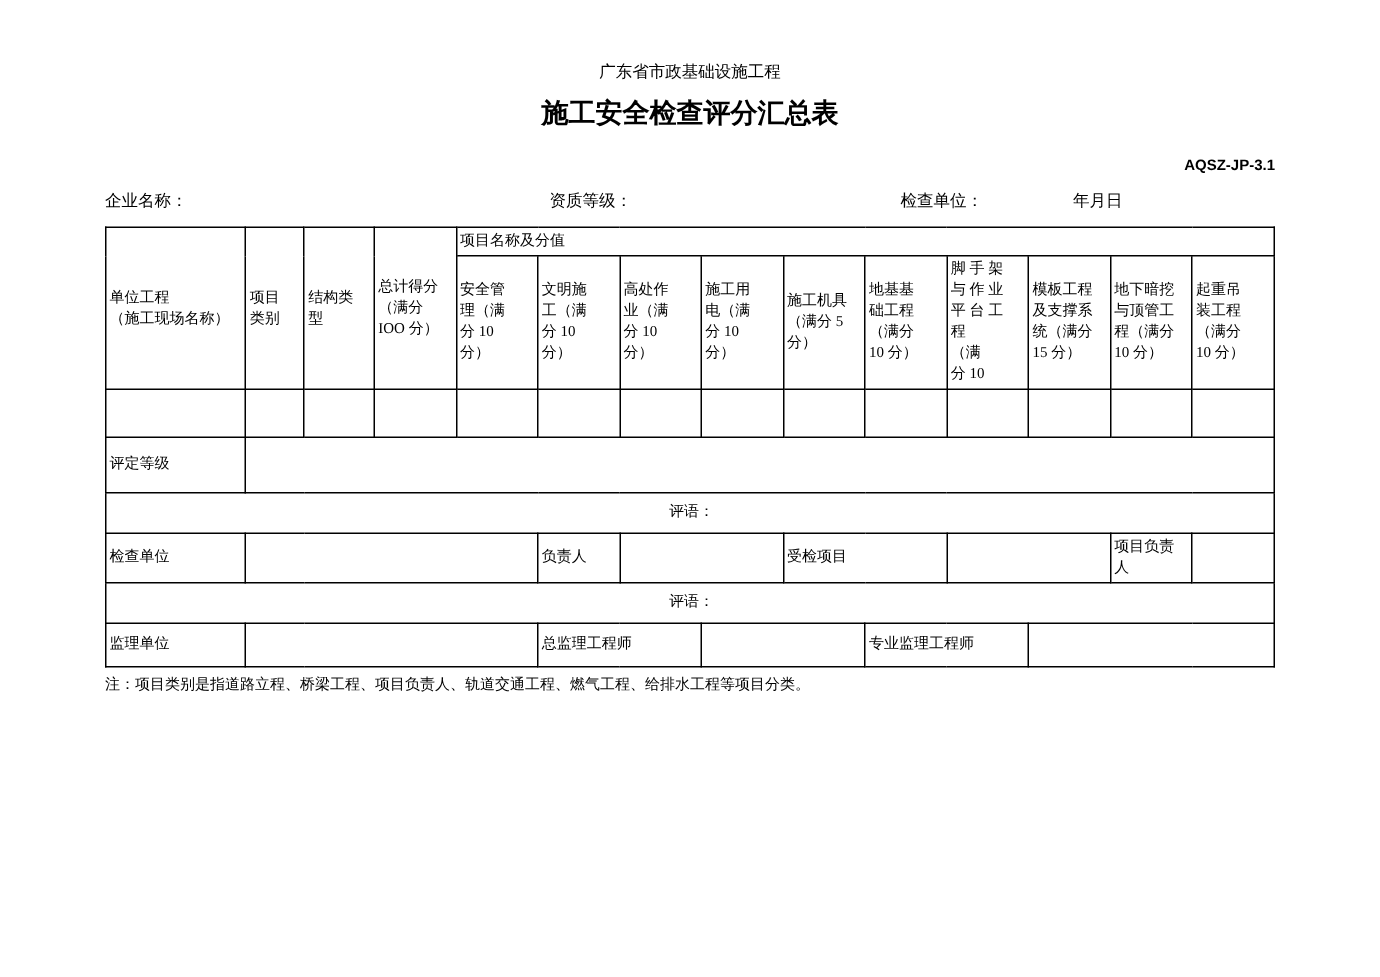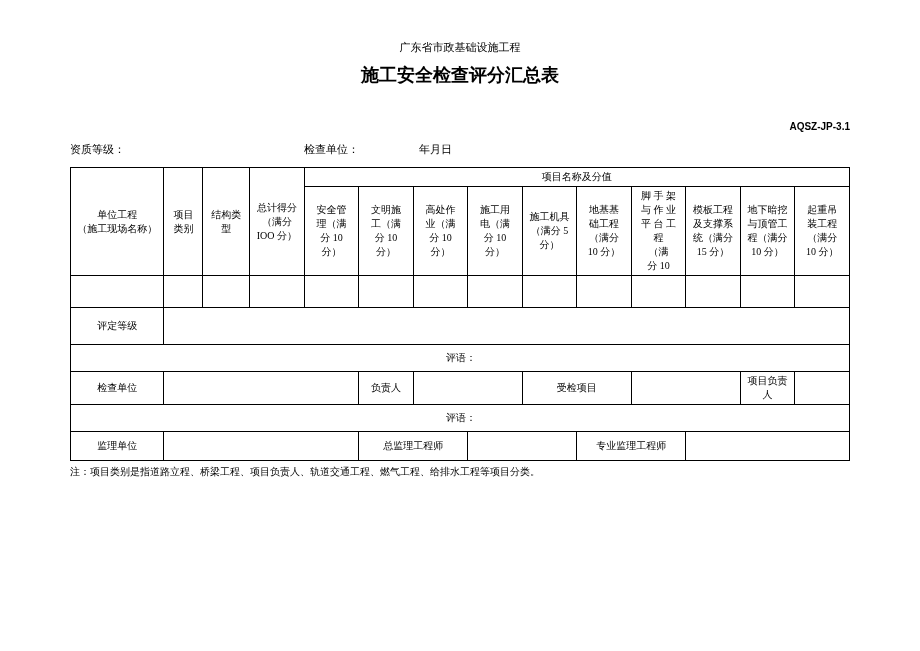--- a/index.html
+++ b/index.html
@@ -13,21 +13,21 @@
     .header-sub {
       text-align: center;
       font-size: 11px;
       margin-bottom: 8px;
       font-family: Liberation Serif, serif;
     }
     .header-title {
       text-align: center;
       font-size: 18px;
       font-weight: bold;
-      margin-bottom: 34px;
+      margin-bottom: 18px;
     }
     .doc-code {
       text-align: right;
       font-size: 10px;
       font-weight: bold;
       margin-bottom: 10px;
       font-family: Liberation Sans, sans-serif;
     }
     .info-row {
       display: flex;
@@ -40,21 +40,20 @@
     .info-item.company { flex: 0 0 38%; }
     .info-item.grade { flex: 0 0 30%; }
     .info-item.date { flex: 1; }
     table {
       width: 100%;
       border-collapse: collapse;
       table-layout: fixed;
     }
     td, th {
       border: 1px solid #000;
-      text-align: center;
       vertical-align: middle;
       padding: 2px 2px;
       font-size: 10px;
       line-height: 1.4;
       word-break: break-all;
     }
     .left-align {
       text-align: center;
       padding-left: 4px;
     }
@@ -76,20 +75,21 @@
     }
   </style>
 </head>
 <body>
 
 <div class="header-sub">广东省市政基础设施工程</div>
 <div class="header-title">施工安全检查评分汇总表</div>
 <div class="doc-code">AQSZ-JP-3.1</div>
 
 <div class="info-row">
+  <div class="info-item company">企业名称：</div>
   <div class="info-item grade">资质等级：</div>
   <div class="info-item date">
     <span>检查单位：</span>
     <span style="width:60px;display:inline-block"></span>
     <span>年月日</span>
   </div>
 </div>
 
 <table>
   <colgroup>

